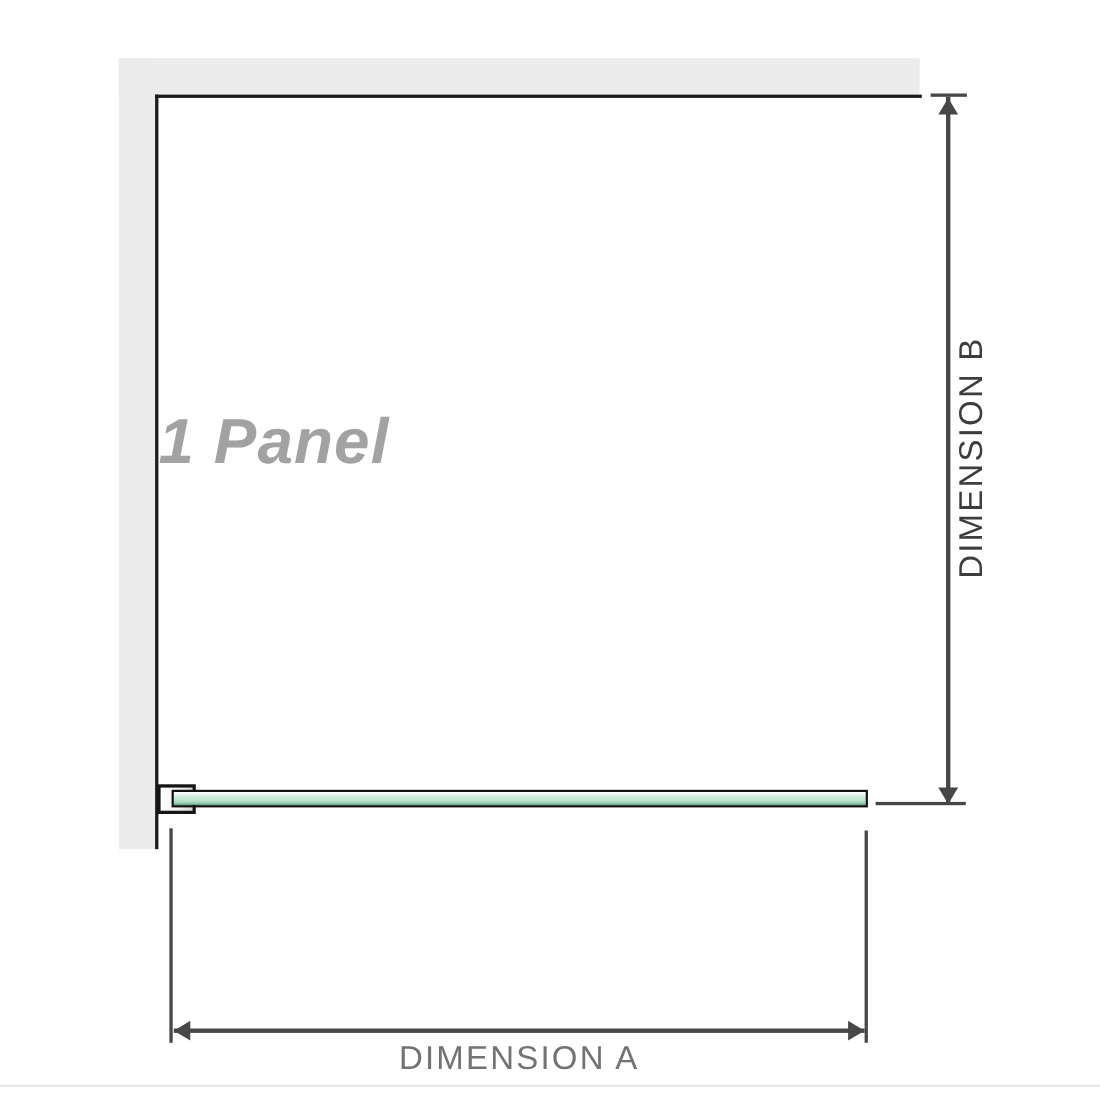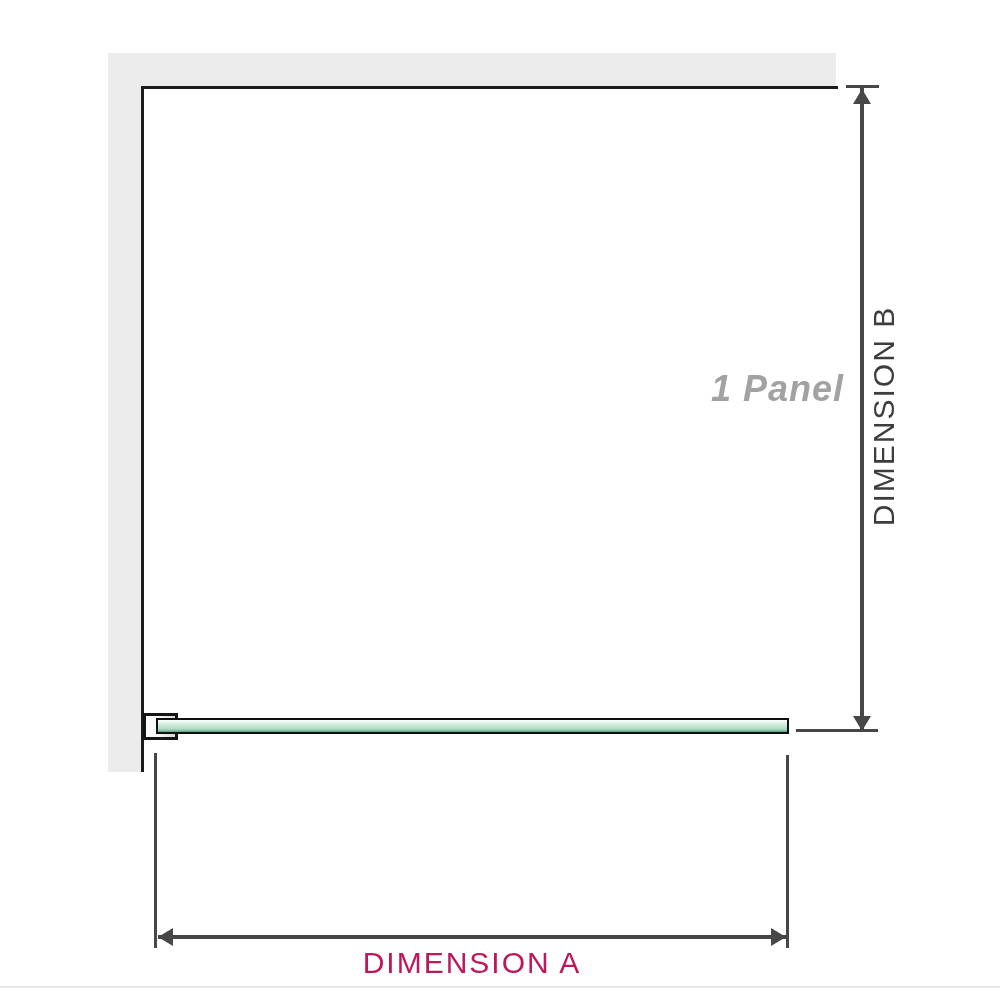--- a/index.html
+++ b/index.html
@@ -19,22 +19,22 @@
 
   
   .wall-top    { left: 108px; top: 53px; width: 728px; height: 33px; background: #ececec; }
   .wall-left   { left: 108px; top: 53px; width: 33px;  height: 719px; background: #ececec; }
   .wall-edge-h { left: 141px; top: 86px; width: 697px; height: 3px; background: #1c1c1c; }
   .wall-edge-v { left: 141px; top: 86px; width: 3px;   height: 686px; background: #1c1c1c; }
 
   
   .panel-label {
     left: 144px; top: 368px; width: 700px;
-    text-align: right;
-    font-size: 36px;
+    text-align: left;
+    font-size: 58px;
     font-style: italic;
     font-weight: 700;
     color: #a2a2a2;
     letter-spacing: 1px;
   }
 
   
   .bracket {
     left: 143px; top: 713px; width: 35px; height: 27px;
     box-sizing: border-box;
@@ -94,21 +94,21 @@
     left: 771px; top: 928px;
     border-top: 9px solid transparent;
     border-bottom: 9px solid transparent;
     border-left: 15px solid #474747;
   }
   .dimA-label {
     left: 172px; top: 946px; width: 600px;
     text-align: center;
     font-size: 30px;
     letter-spacing: 2px;
-    color: #be185d;
+    color: #737373;
     white-space: nowrap;
   }
 
   .bottom-divider { left: 0; top: 986px; width: 1000px; height: 2px; background: #e8e5e2; }
 </style>
 </head>
 <body>
 
 <div class="canvas">
 

